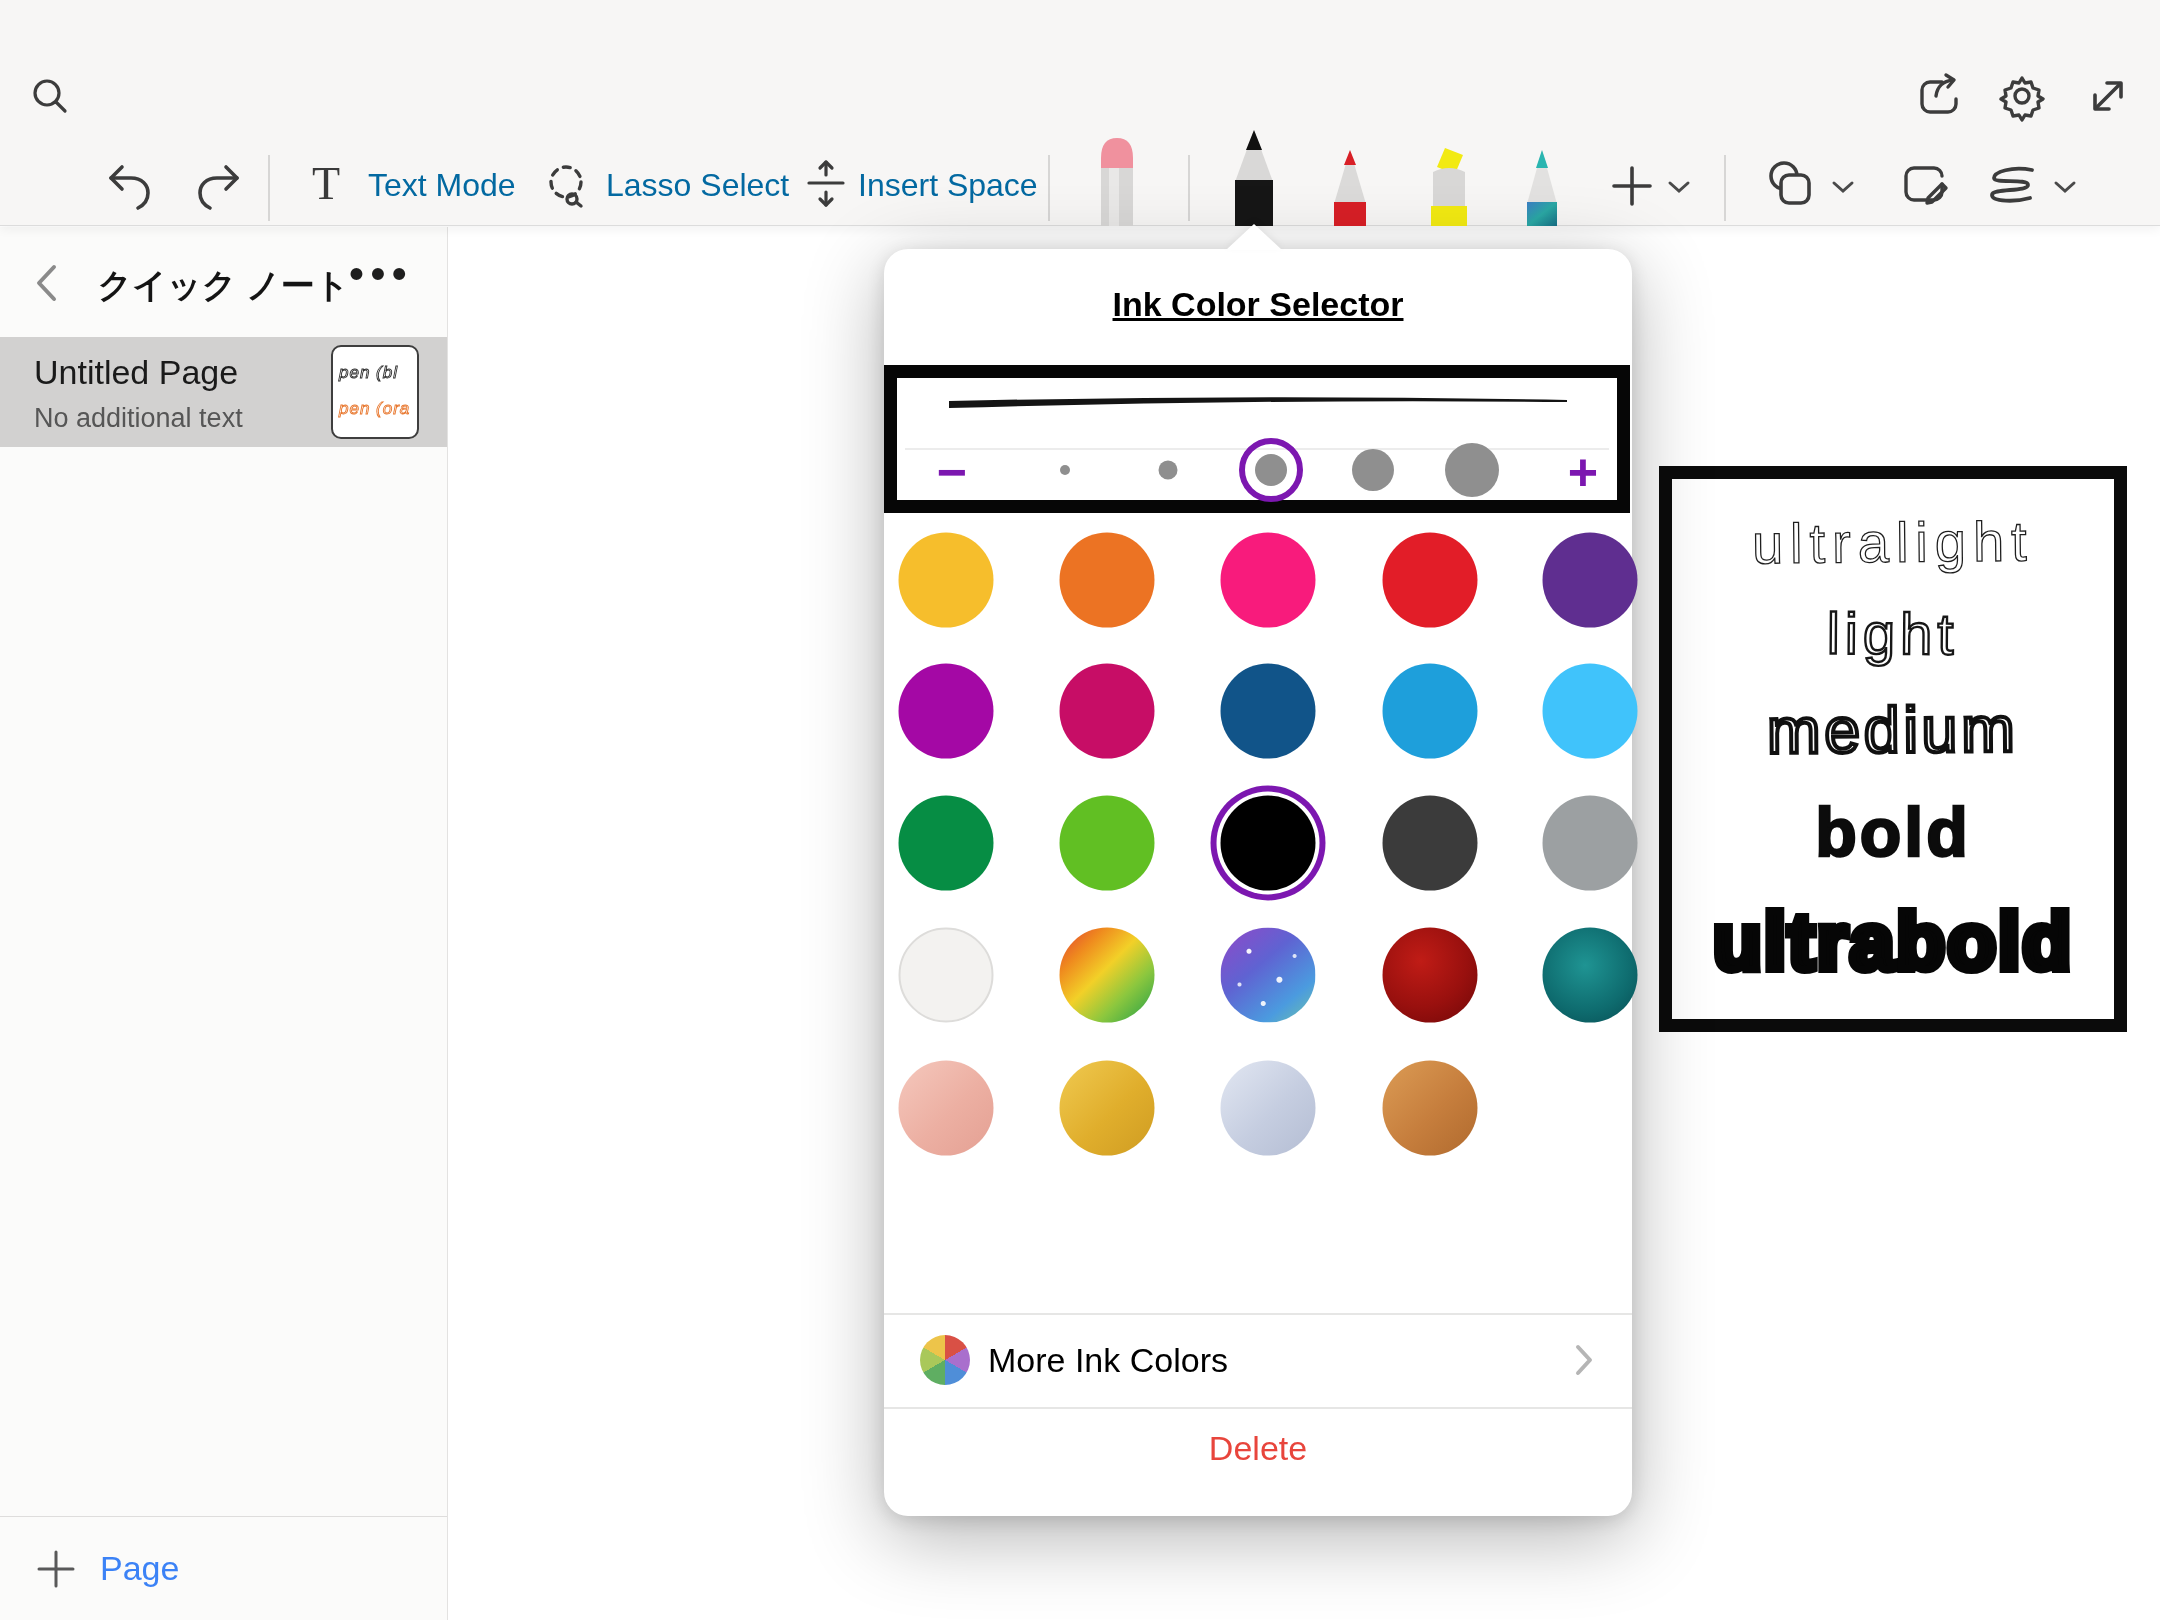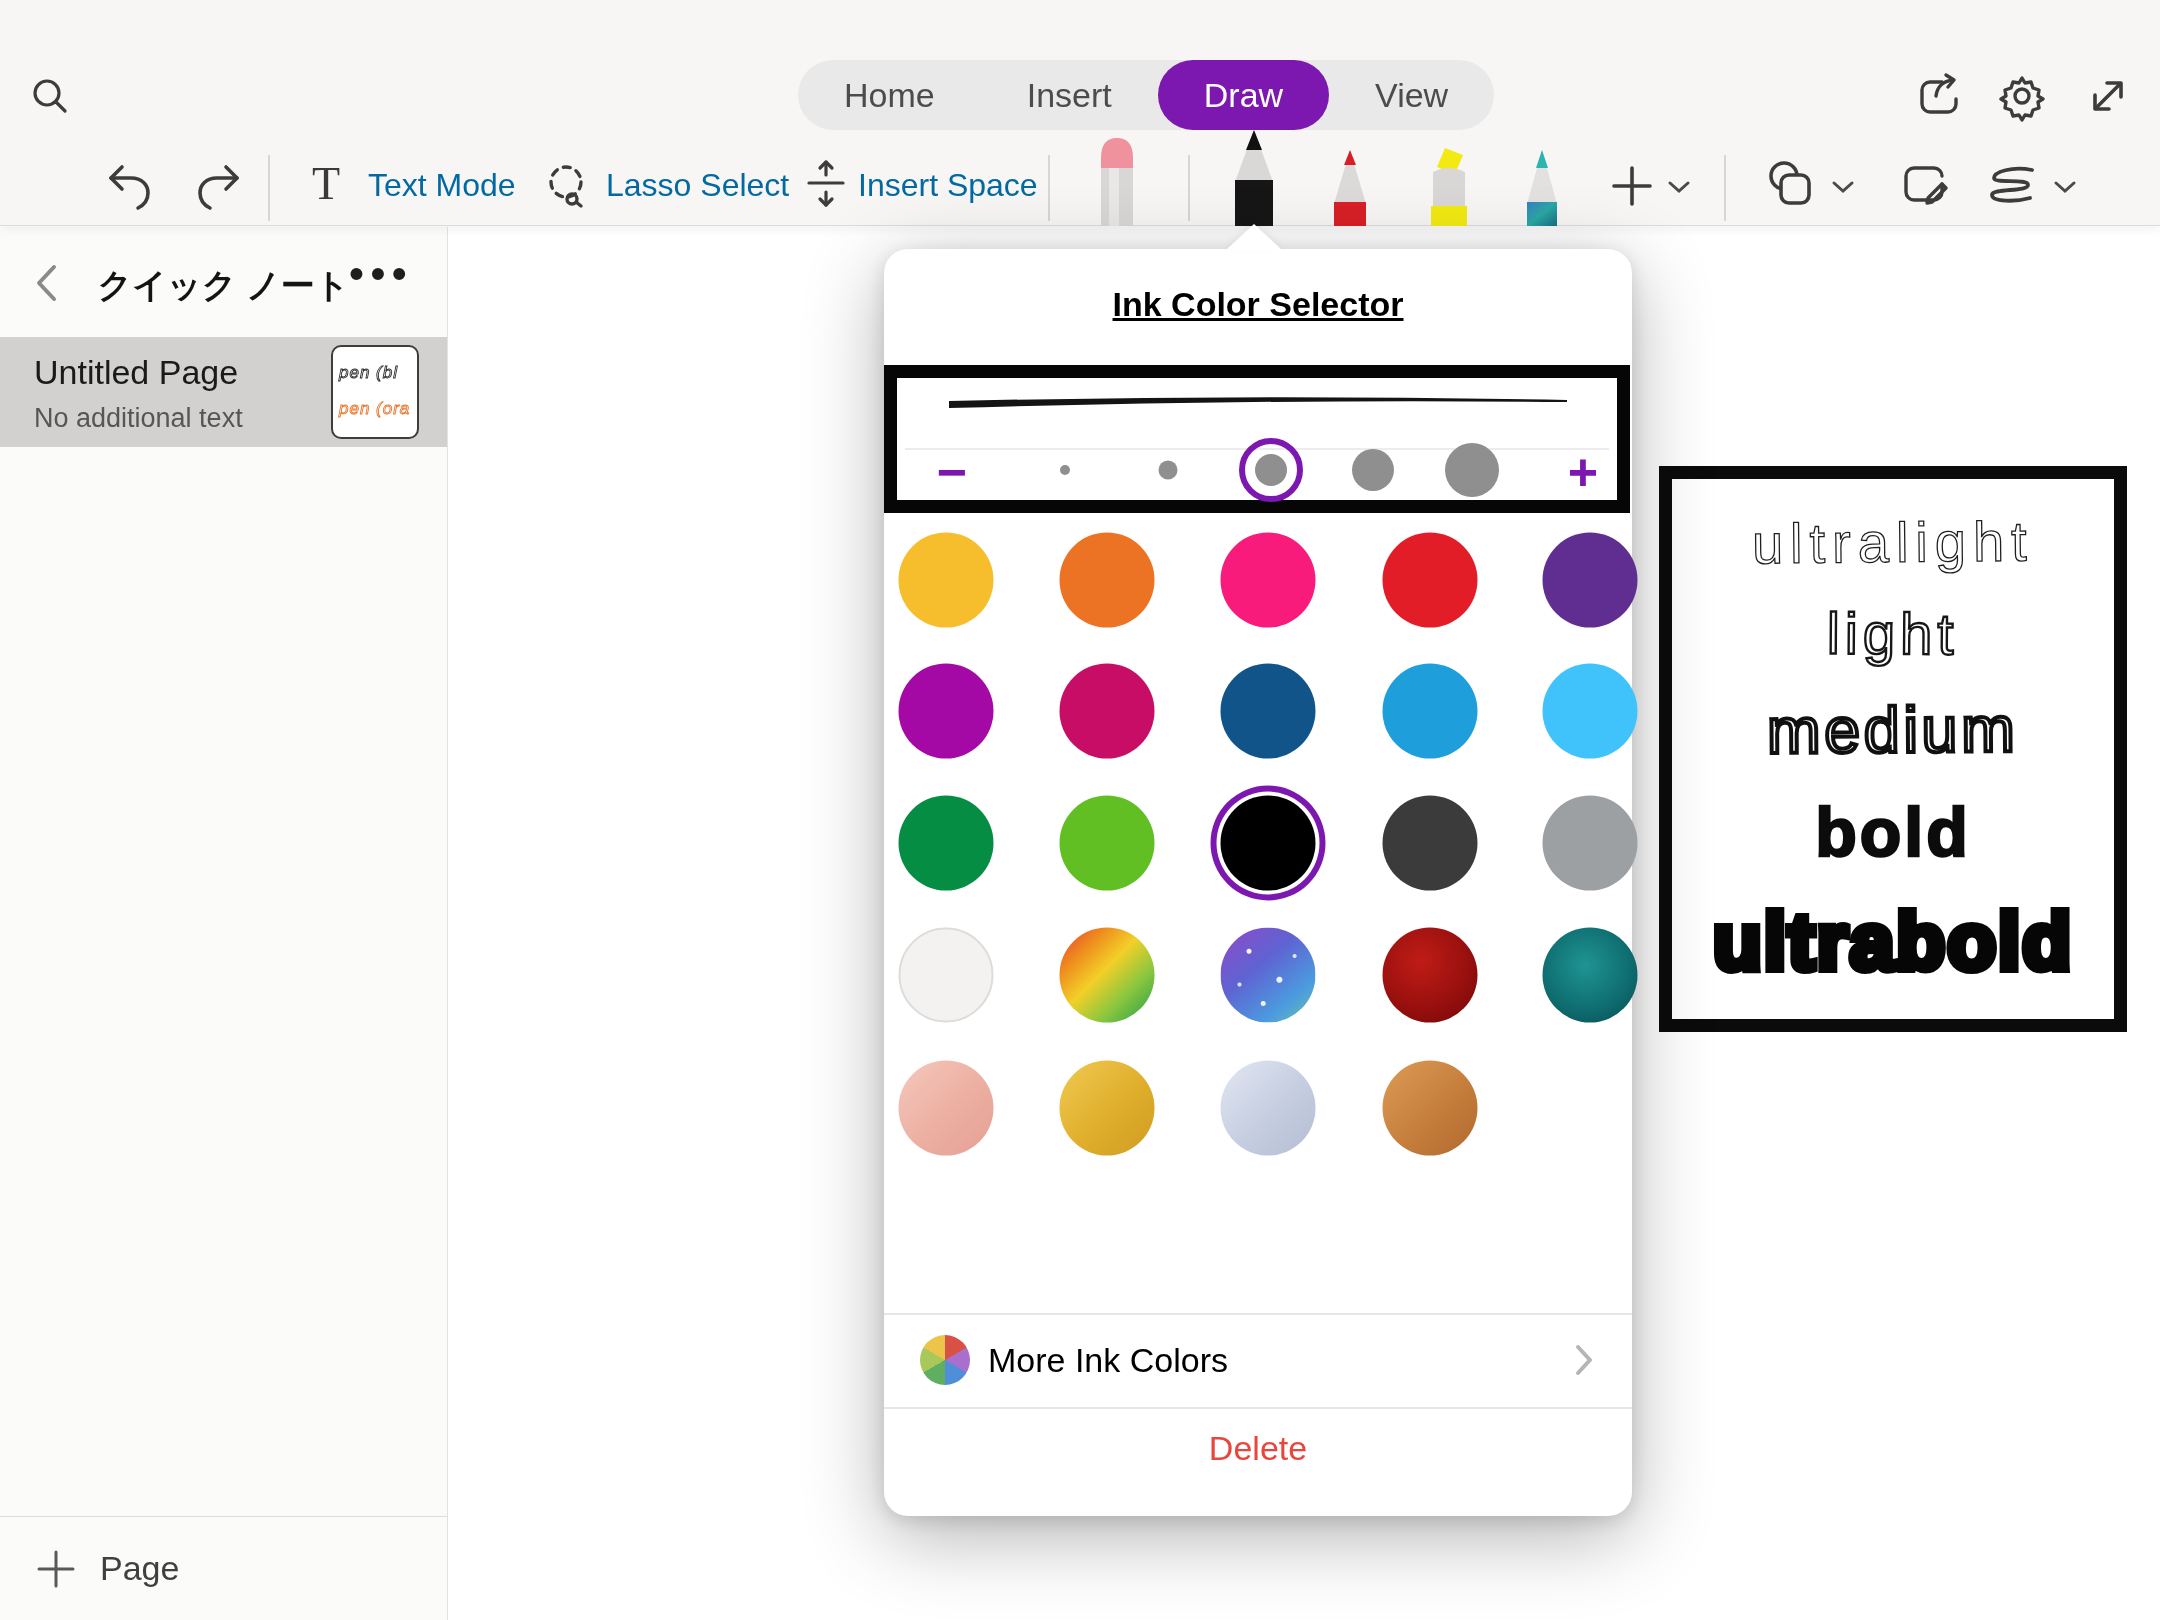--- a/index.html
+++ b/index.html
@@ -40,21 +40,21 @@
   .sb-back{position:absolute;left:30px;top:34px;}
   .sb-ellipsis{position:absolute;right:34px;top:22px;font-size:44px;color:#1e1e1e;letter-spacing:6px;}
   .page-item{position:absolute;left:0;right:0;top:110px;height:110px;background:#d2d1d0;}
   .page-item .pi-title{position:absolute;left:34px;top:16px;font-size:34px;color:#1a1a1a;}
   .page-item .pi-sub{position:absolute;left:34px;top:66px;font-size:27px;color:#565656;}
   .thumb{position:absolute;right:28px;top:8px;width:88px;height:94px;background:#ffffff;
          border:2px solid #3e3e3e;border-radius:10px;padding:8px 6px;overflow:hidden;}
   .thumb span{display:block;font-size:17px;letter-spacing:1px;color:transparent;
               font-style:italic;line-height:36px;white-space:nowrap;}
   .add-page{position:absolute;left:0;right:0;bottom:0;height:104px;border-top:1px solid #dedddc;}
-  .add-page .ap-label{position:absolute;left:100px;top:32px;font-size:34px;color:#404040;}
+  .add-page .ap-label{position:absolute;left:100px;top:32px;font-size:34px;color:#3b82f6;}
 
   
   .canvas{position:absolute;left:449px;top:227px;right:0;bottom:0;background:#ffffff;}
 
   
   .sample-box{position:absolute;left:1659px;top:466px;width:468px;height:566px;background:#ffffff;
               border:13px solid #0b0b0b;display:flex;flex-direction:column;align-items:center;
               justify-content:space-around;padding:18px 6px;z-index:3;}
   .w-ultralight{font-size:56px;color:transparent;-webkit-text-stroke:1.3px #1f1f1f;letter-spacing:7px;transform:rotate(-0.6deg);}
   .w-light{font-size:58px;color:transparent;-webkit-text-stroke:2.4px #171717;letter-spacing:5px;transform:rotate(0.4deg);}
@@ -109,26 +109,20 @@
 
   <div class="topbar">
 
     <div class="icon-btn" style="left:26px;top:72px;">
       <svg width="48" height="48" viewBox="0 0 48 48" fill="none" stroke="#3c3c3c" stroke-width="3.2" stroke-linecap="round">
         <circle cx="21" cy="21" r="12"></circle>
           <path d="M30 30 L39 39"></path>
       </svg>
     </div>
 
-    <div class="tab-pill" id="tabs">
-        <div class="tab">Home</div>
-        <div class="tab">Insert</div>
-        <div class="tab active">Draw</div>
-        <div class="tab">View</div>
-      </div>
 
     <div class="icon-btn" style="left:1908px;top:68px;">
       <svg width="56" height="56" viewBox="0 0 56 56" fill="none" stroke="#3c3c3c" stroke-width="3.4" stroke-linecap="round" stroke-linejoin="round">
         <path d="M34 14 h-12 a8 8 0 0 0 -8 8 v14 a8 8 0 0 0 8 8 h18 a8 8 0 0 0 8 -8 v-5"></path>
         <path d="M28 28 C 29 19 35 13 45 12"></path>
         <path d="M38 7 L46 12 L40 19"></path>
       </svg>
     </div>
     <div class="icon-btn" style="left:1994px;top:68px;">
       <svg width="56" height="56" viewBox="0 0 56 56" fill="none" stroke="#3c3c3c" stroke-width="3.4">

